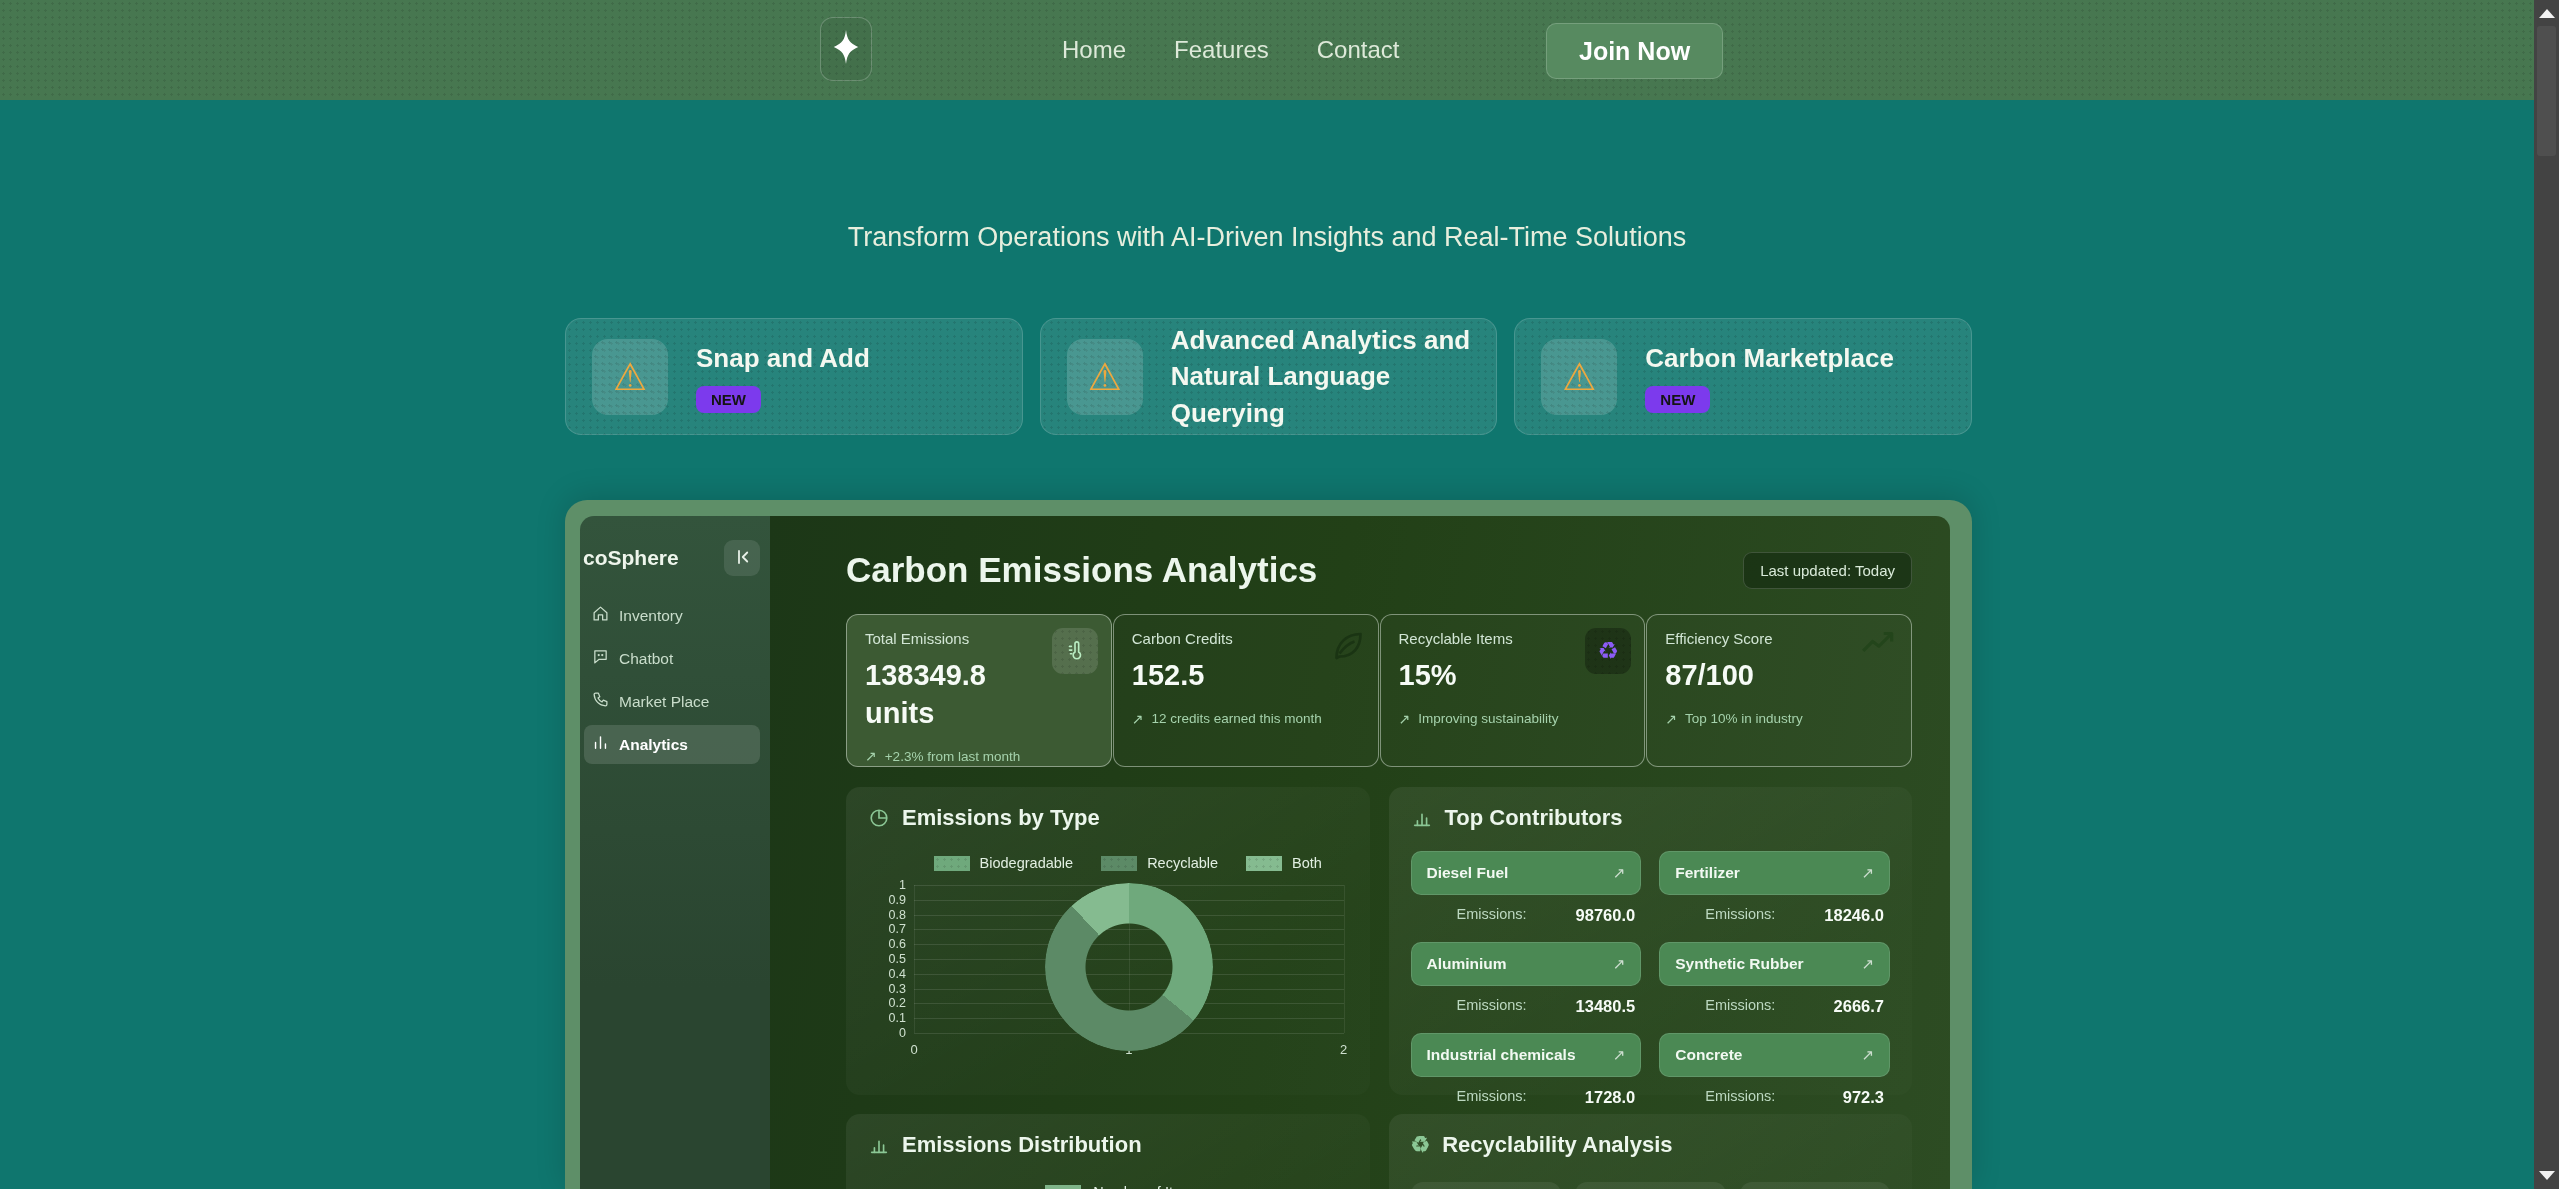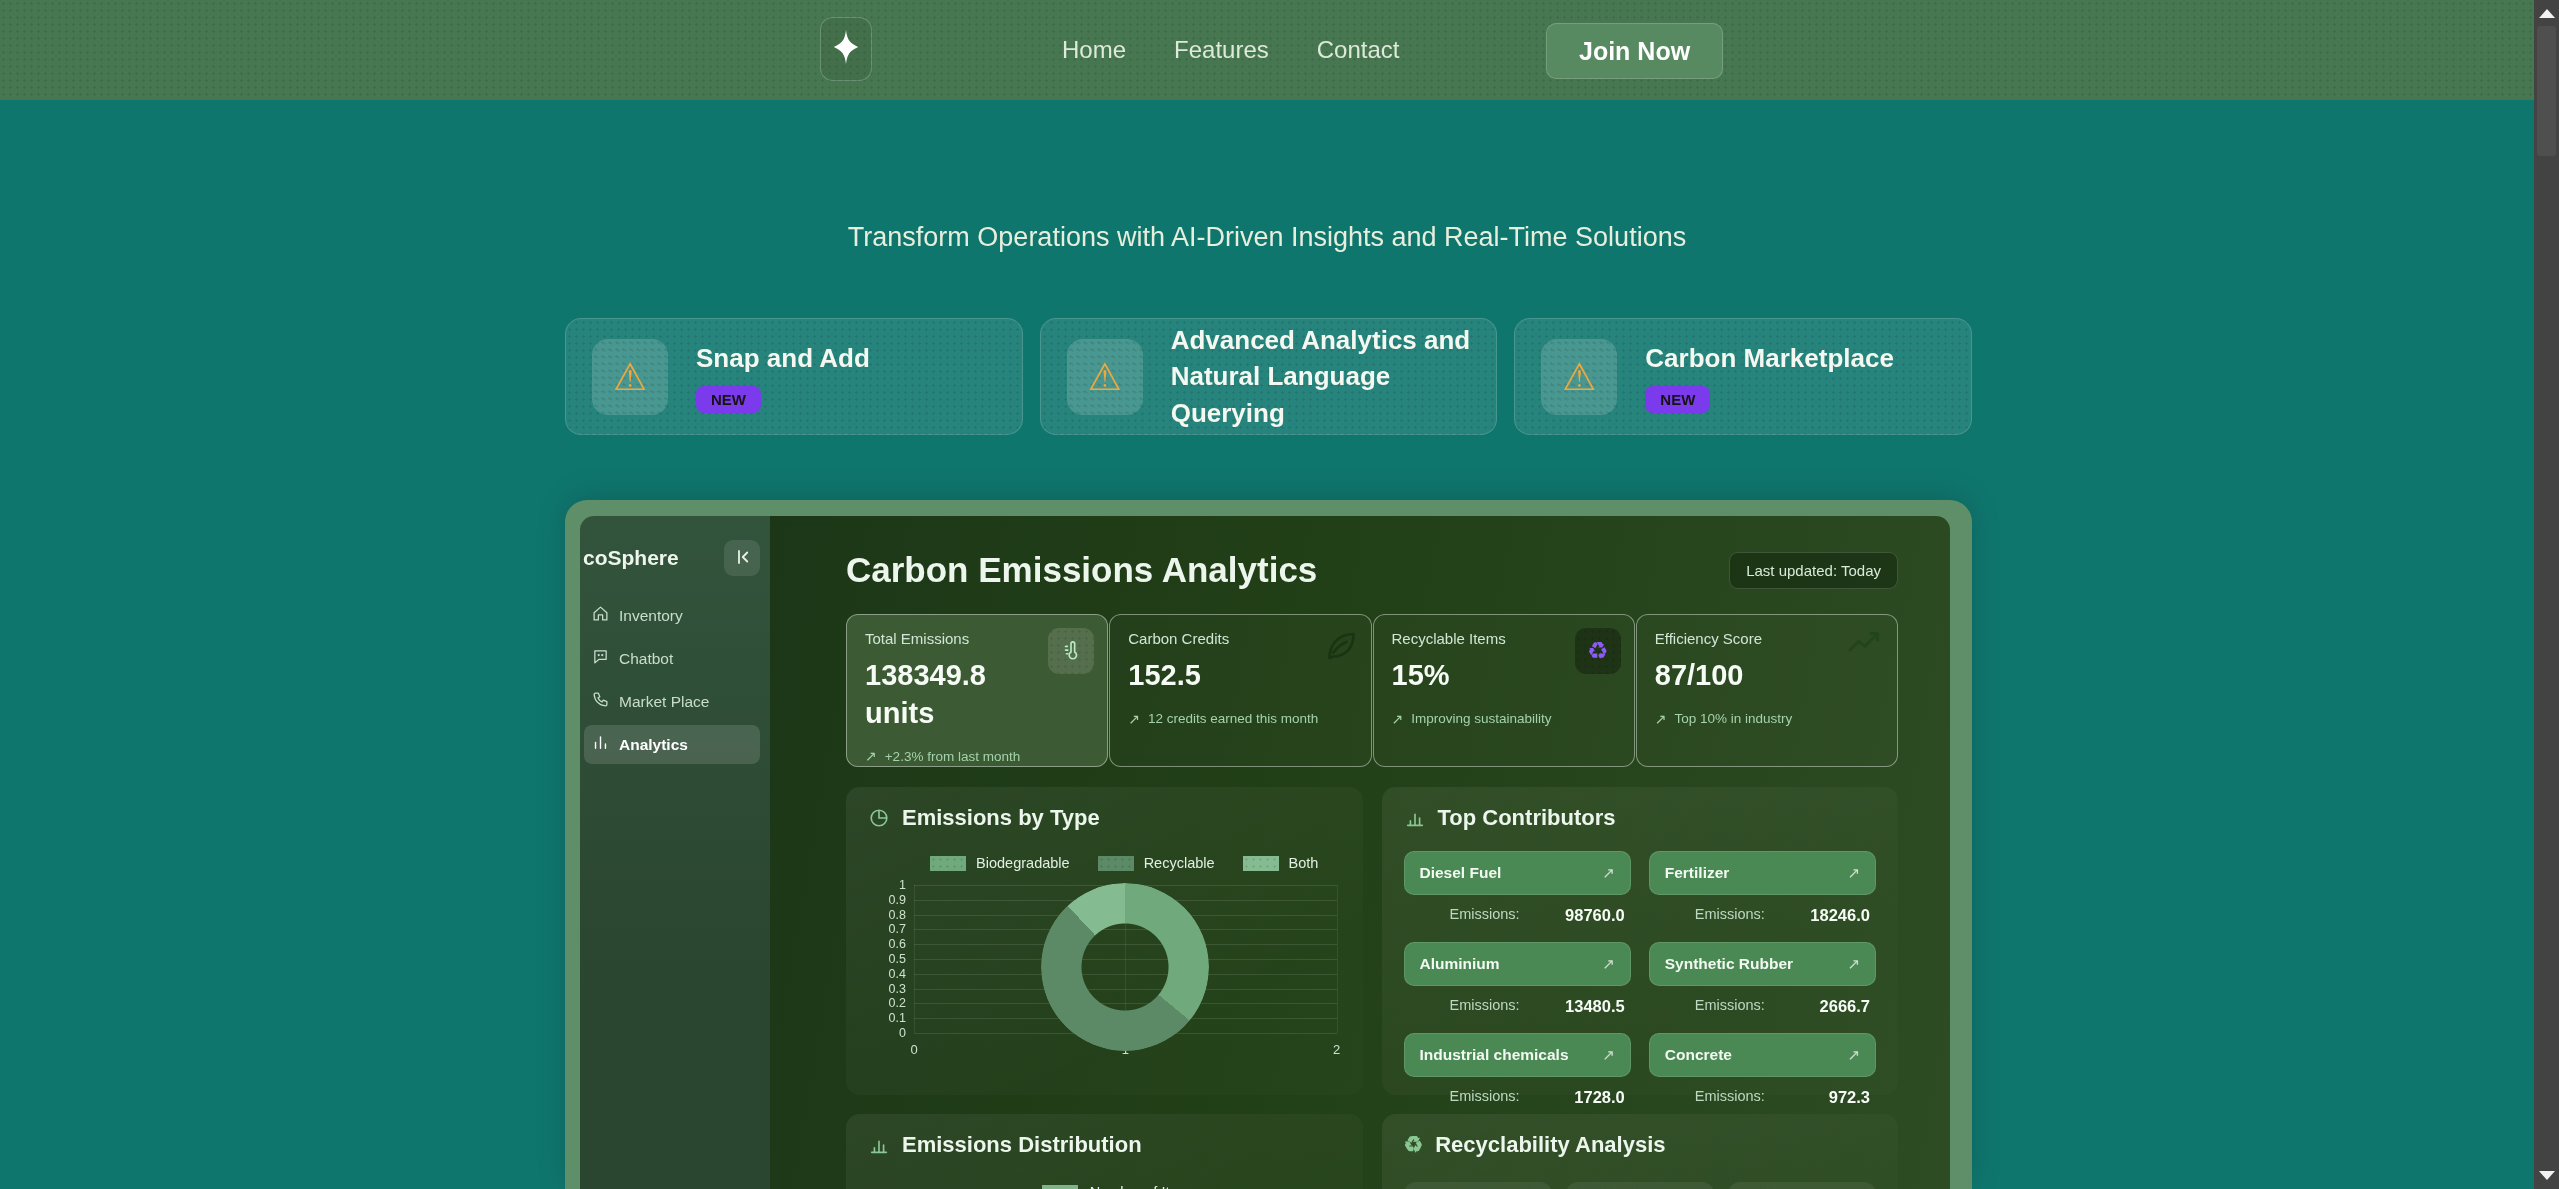--- a/index.html
+++ b/index.html
@@ -47,21 +47,21 @@
   .brand{font-size:21px;font-weight:bold;color:#eef5ec;margin-left:-5px;}
   .collapse{width:36px;height:36px;border-radius:9px;background:rgba(255,255,255,.10);border:none;
     color:#e8f1e8;display:flex;align-items:center;justify-content:center;cursor:pointer;}
   .side-item{display:flex;align-items:center;gap:10px;padding:9px 8px;margin:4px 0 4px -4px;border-radius:8px;
     font-size:15.5px;color:#c9ddcb;cursor:pointer;}
   .side-item.active{background:rgba(255,255,255,.13);color:#fff;font-weight:bold;}
   .side-item svg{flex-shrink:0;}
 
   
   .main{flex:1;background:linear-gradient(100deg,#1c3717 0%,#224017 45%,#2d4c23 100%);
-    padding:34px 52px 0 76px;position:relative;}
+    padding:34px 38px 0 76px;position:relative;}
   .head-row{display:flex;justify-content:space-between;align-items:center;}
   .dash-title{font-size:35px;font-weight:bold;color:#ecf6ec;margin:0;}
   .updated{background:rgba(12,32,12,.45);border:1px solid rgba(255,255,255,.16);border-radius:9px;
     padding:9px 16px;font-size:15px;color:#d9ead9;}
 
   
   .stats{display:flex;gap:1px;margin-top:24px;}
   .stat{flex:1;height:153px;border-radius:12px;padding:15px 18px;position:relative;
     border:1px solid rgba(235,245,235,.45);background:rgba(255,255,255,.02);}
   .stat.highlight{background:#3c5a33;}

